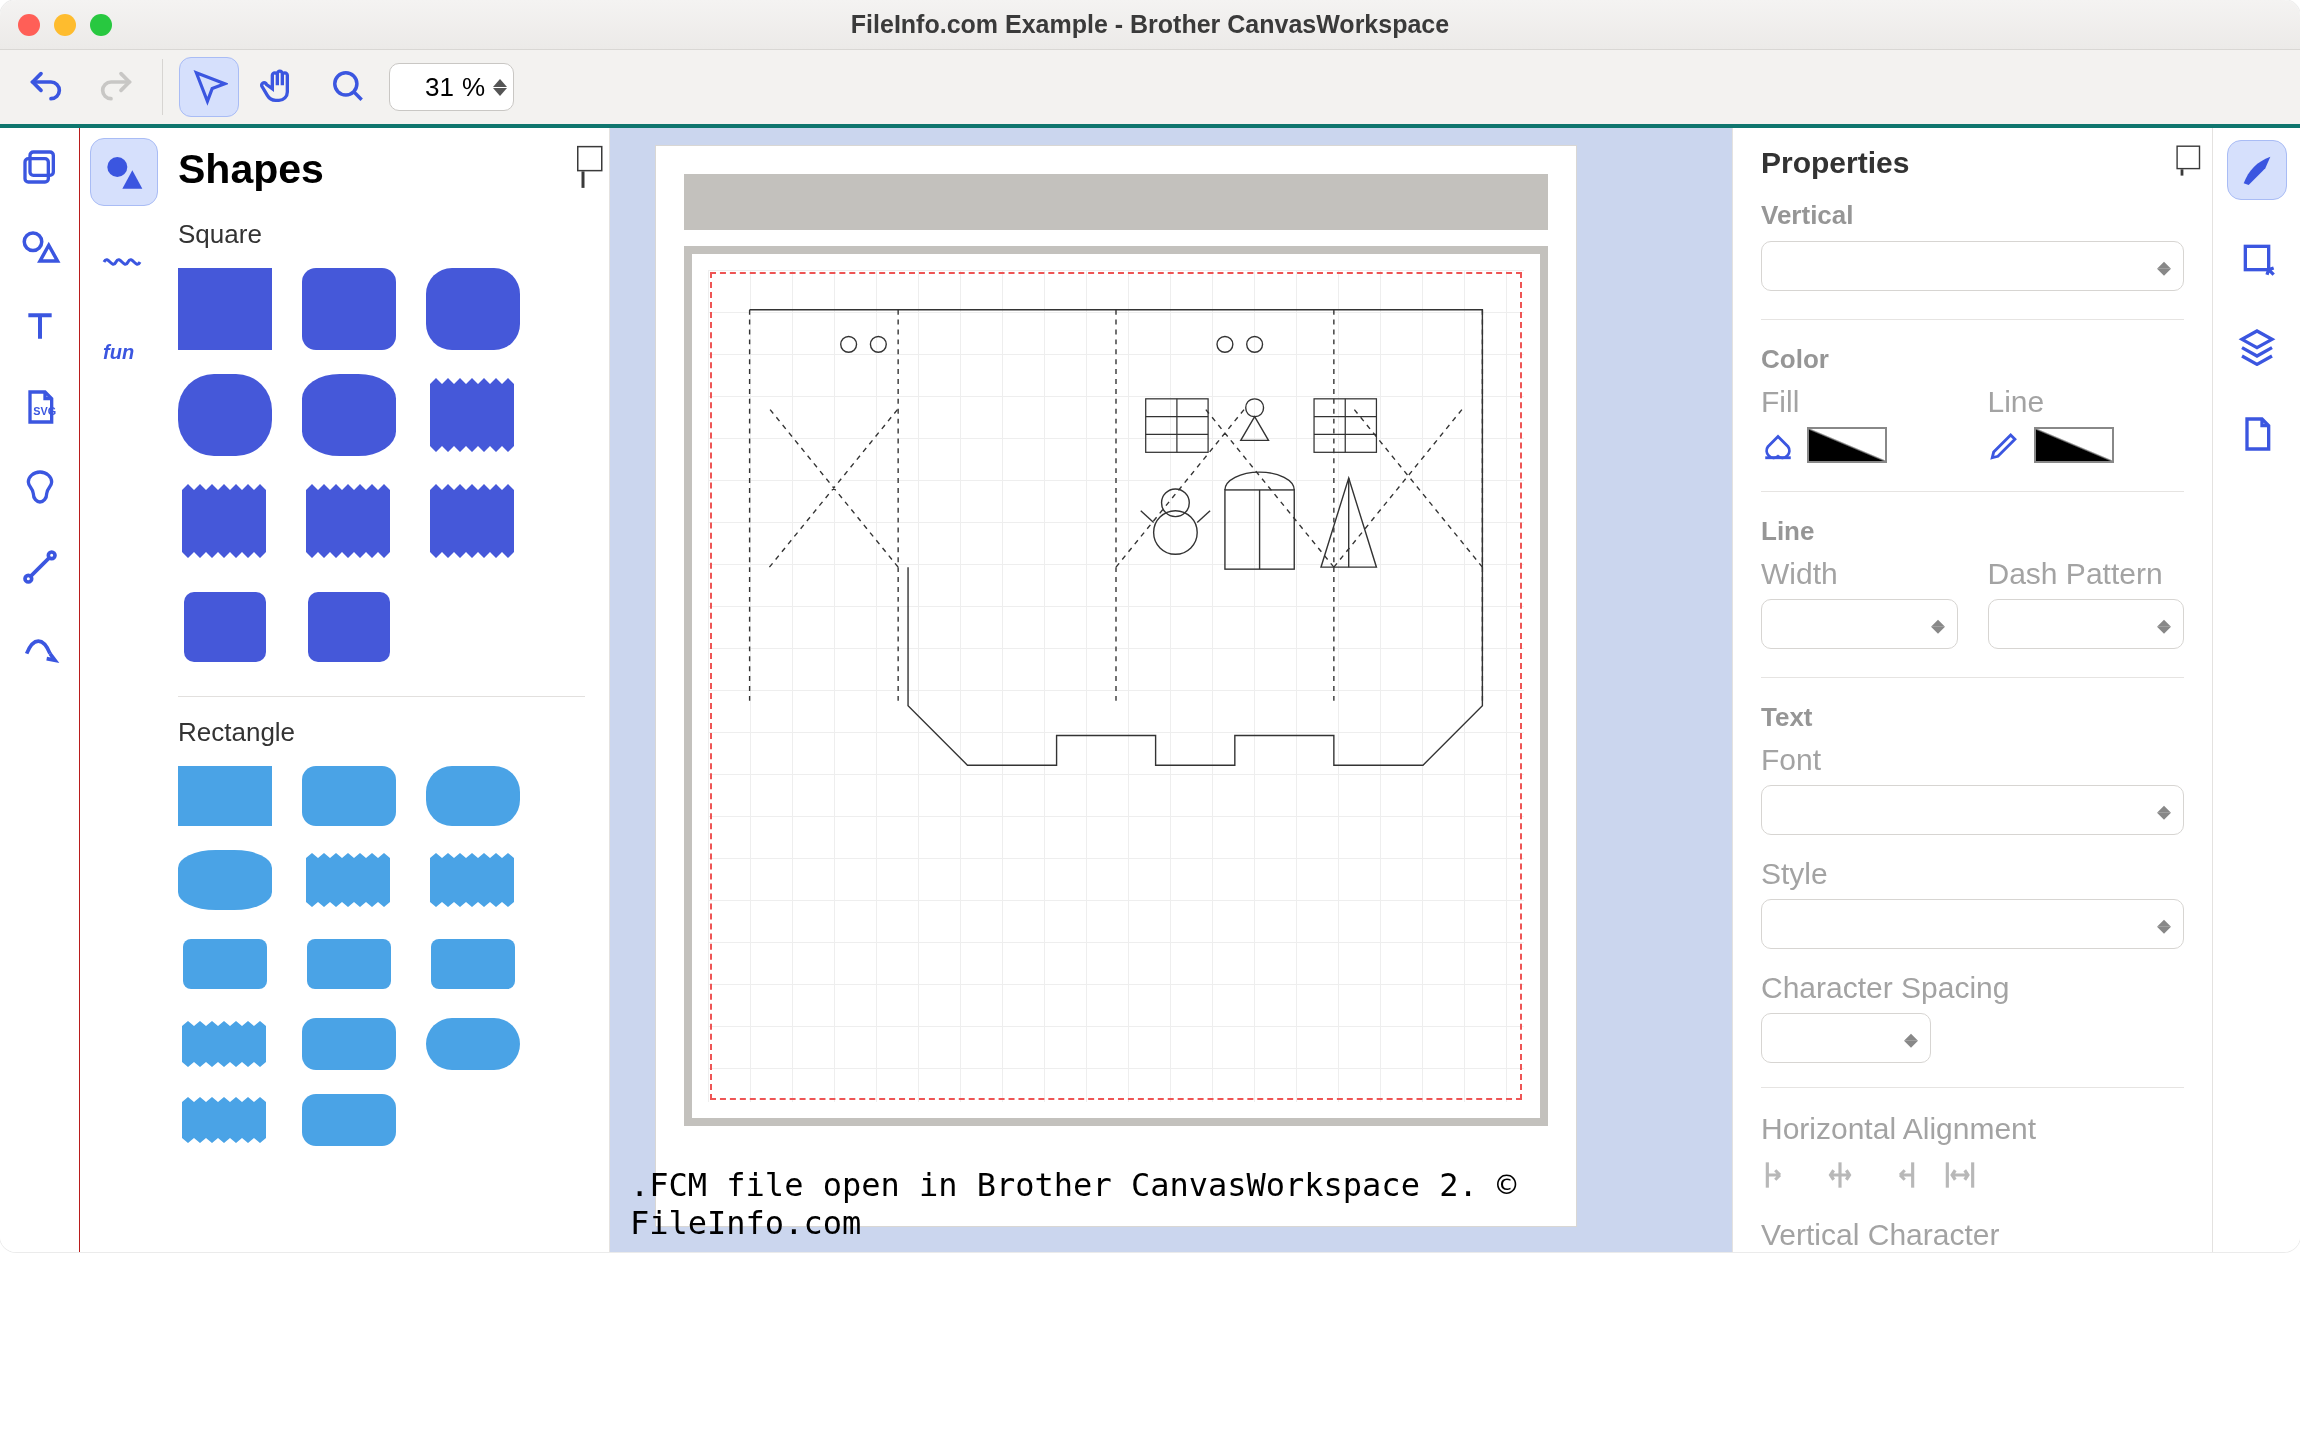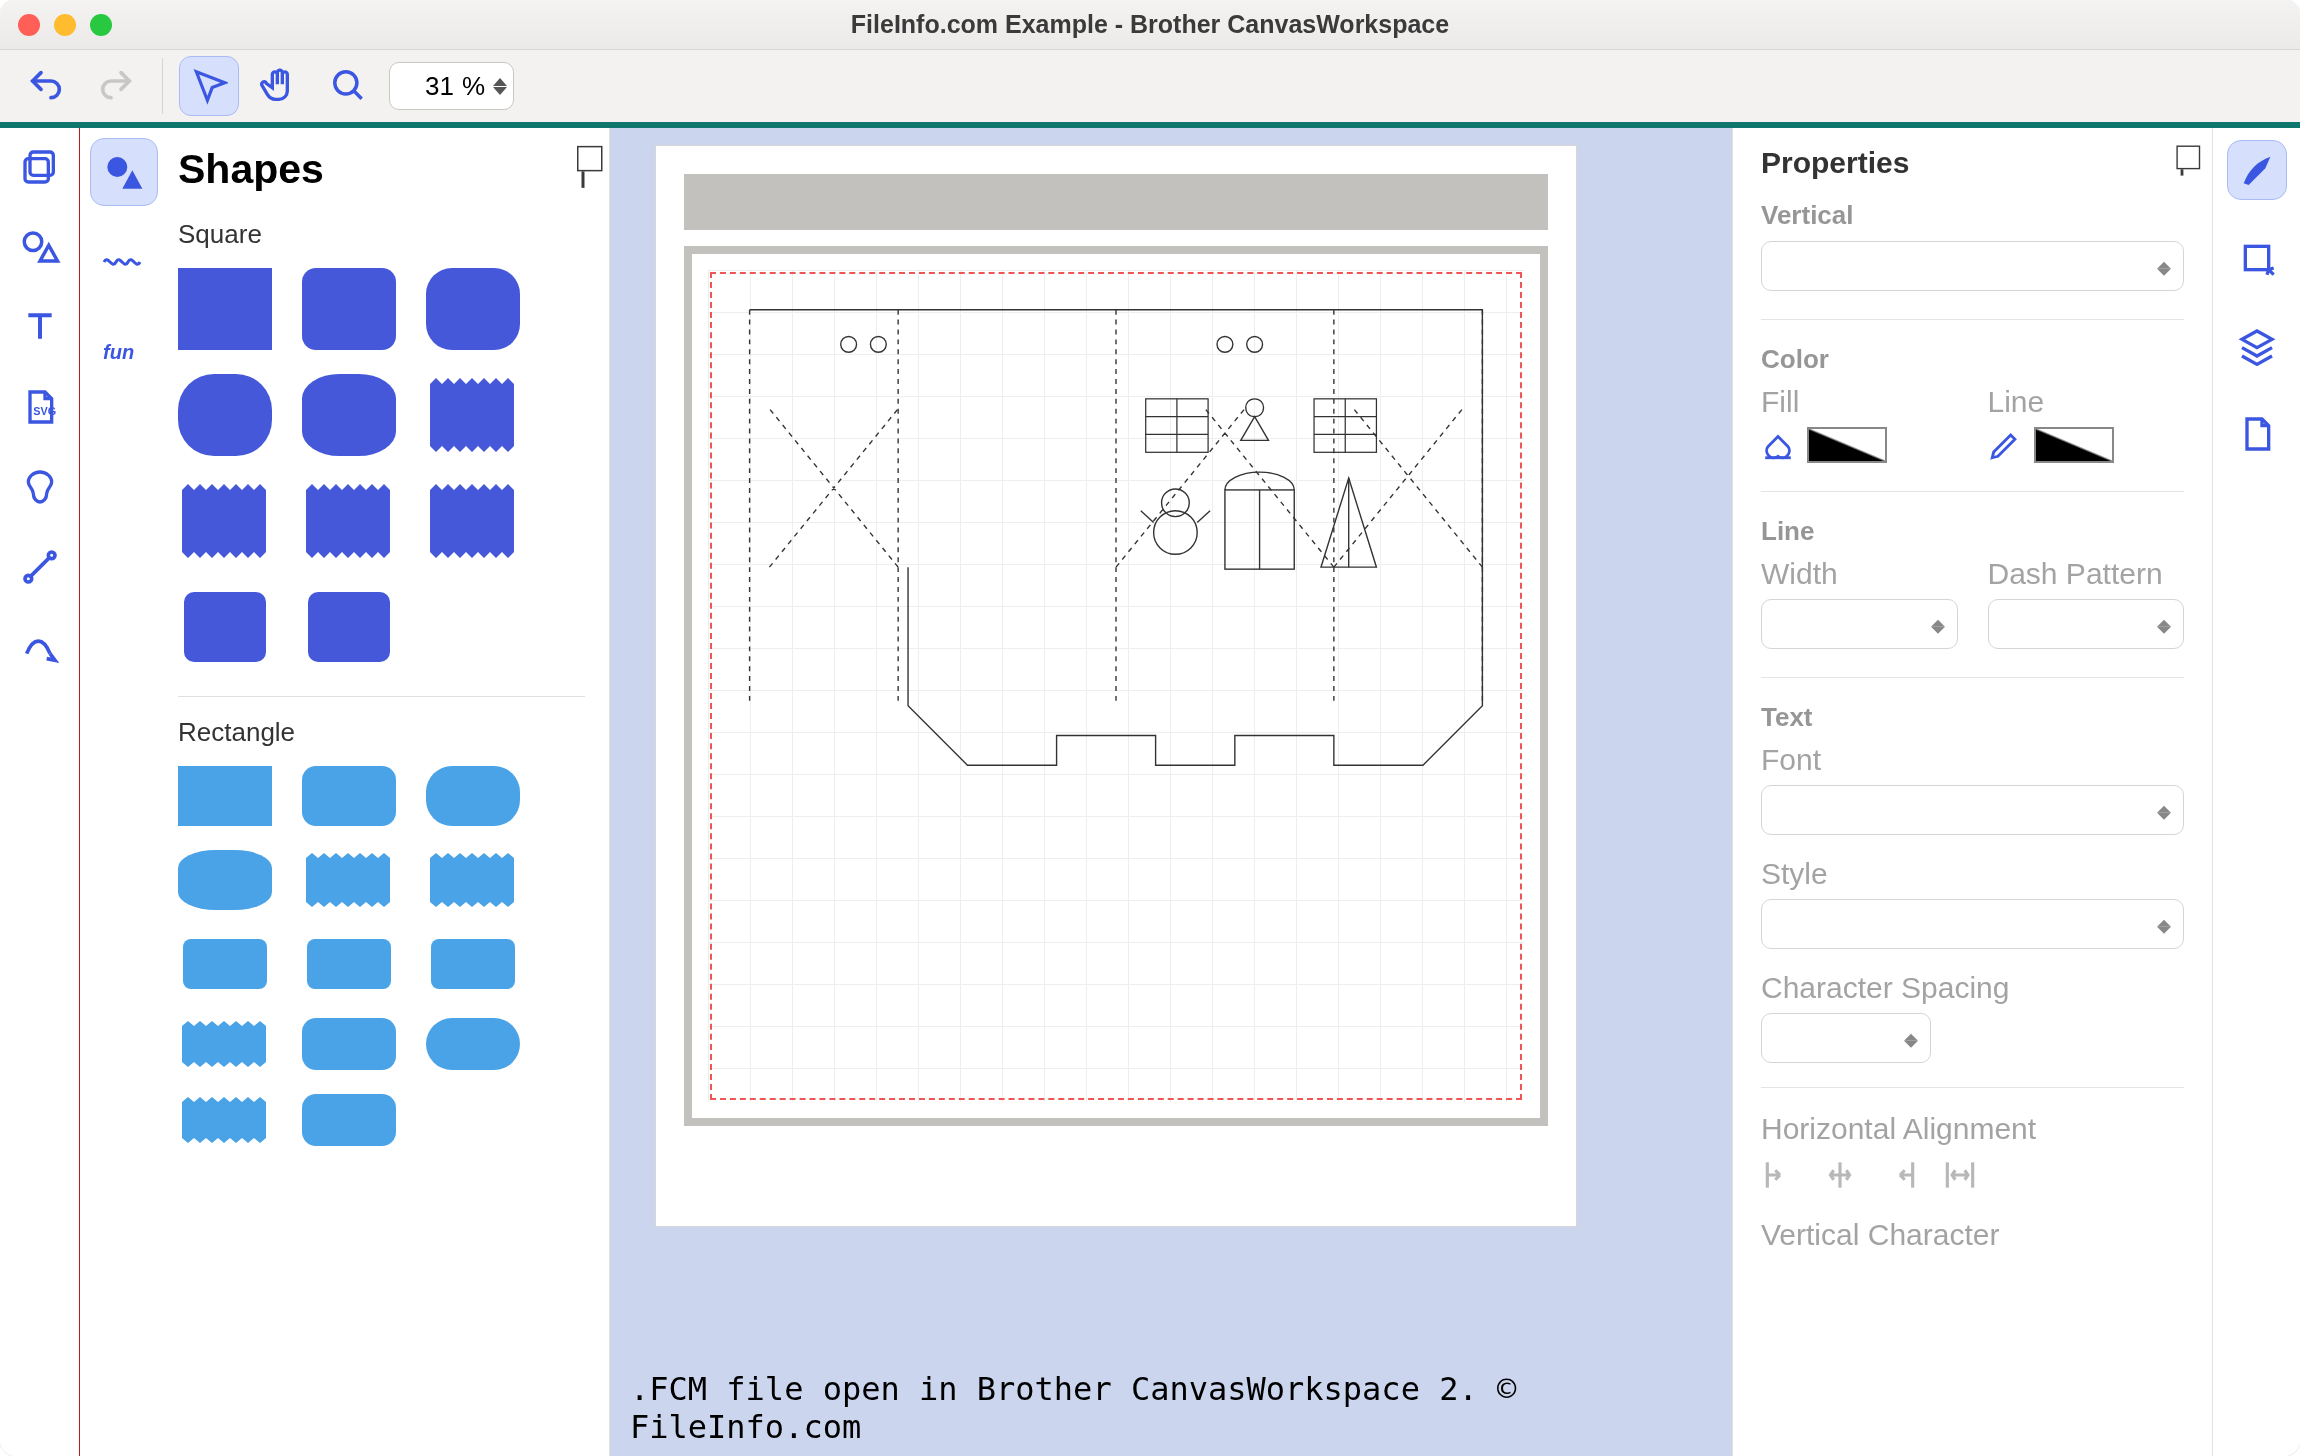--- a/index.html
+++ b/index.html
@@ -1,28 +1,28 @@
 <!DOCTYPE html>
 <html><head>
 <meta charset="utf-8">
 <style>
 * { margin:0; padding:0; box-sizing:border-box; font-family: -apple-system, BlinkMacSystemFont, "Segoe UI", Helvetica, Arial, sans-serif; }
 body { background:#fff; width:2300px; height:1456px; overflow:hidden; position:relative; }
 
-.window { width:2300px; height:1456px; display:flex; flex-direction:column; border-radius:16px; overflow:hidden; box-shadow:0 0 0 1px rgba(0,0,0,0.08); }
+.window { width:2300px; height:1252px; display:flex; flex-direction:column; border-radius:16px; overflow:hidden; box-shadow:0 0 0 1px rgba(0,0,0,0.08); }
 
 
 .titlebar { height:50px; background:linear-gradient(#f4f3f2,#eceae8); display:flex; align-items:center; padding:0 18px; position:relative; border-bottom:1px solid #d9d7d4; }
 .traffic { display:flex; gap:14px; }
 .tl { width:22px; height:22px; border-radius:50%; }
 .tl.red{background:#ff5f57;} .tl.yellow{background:#febc2e;} .tl.green{background:#28c840;}
 .titlebar-title { position:absolute; left:0; right:0; text-align:center; font-weight:700; font-size:25px; color:#3a3a3a; pointer-events:none;}
 
 
-.toolbar { height:78px; background:#f3f2f0; border-bottom:6px solid #0f766e; display:flex; align-items:center; padding:0 16px; gap:10px; }
+.toolbar { height:78px; background:#f3f2f0; border-bottom:4px solid #0f766e; display:flex; align-items:center; padding:0 16px; gap:10px; }
 .tbtn { width:60px; height:60px; border-radius:12px; display:flex; align-items:center; justify-content:center; color:#3b56e0; }
 .tbtn.active { background:#d6e0fc; border:1px solid #a9bcf5; }
 .sep { width:1px; height:56px; background:#d7d5d2; margin:0 6px;}
 .zoom-box { display:flex; align-items:center; border:1px solid #c9c7c4; border-radius:10px; height:48px; background:#fff; padding:0 6px 0 14px; gap:8px;}
 .zoom-box .val{ font-size:26px; min-width:50px; text-align:right;}
 .zoom-box .pct{ font-size:26px; }
 .spin { display:flex; flex-direction:column; gap:1px;}
 .spin div{width:0;height:0;border-left:7px solid transparent;border-right:7px solid transparent;}
 .spin .up{border-bottom:8px solid #555;} .spin .dn{border-top:8px solid #555;}
 

